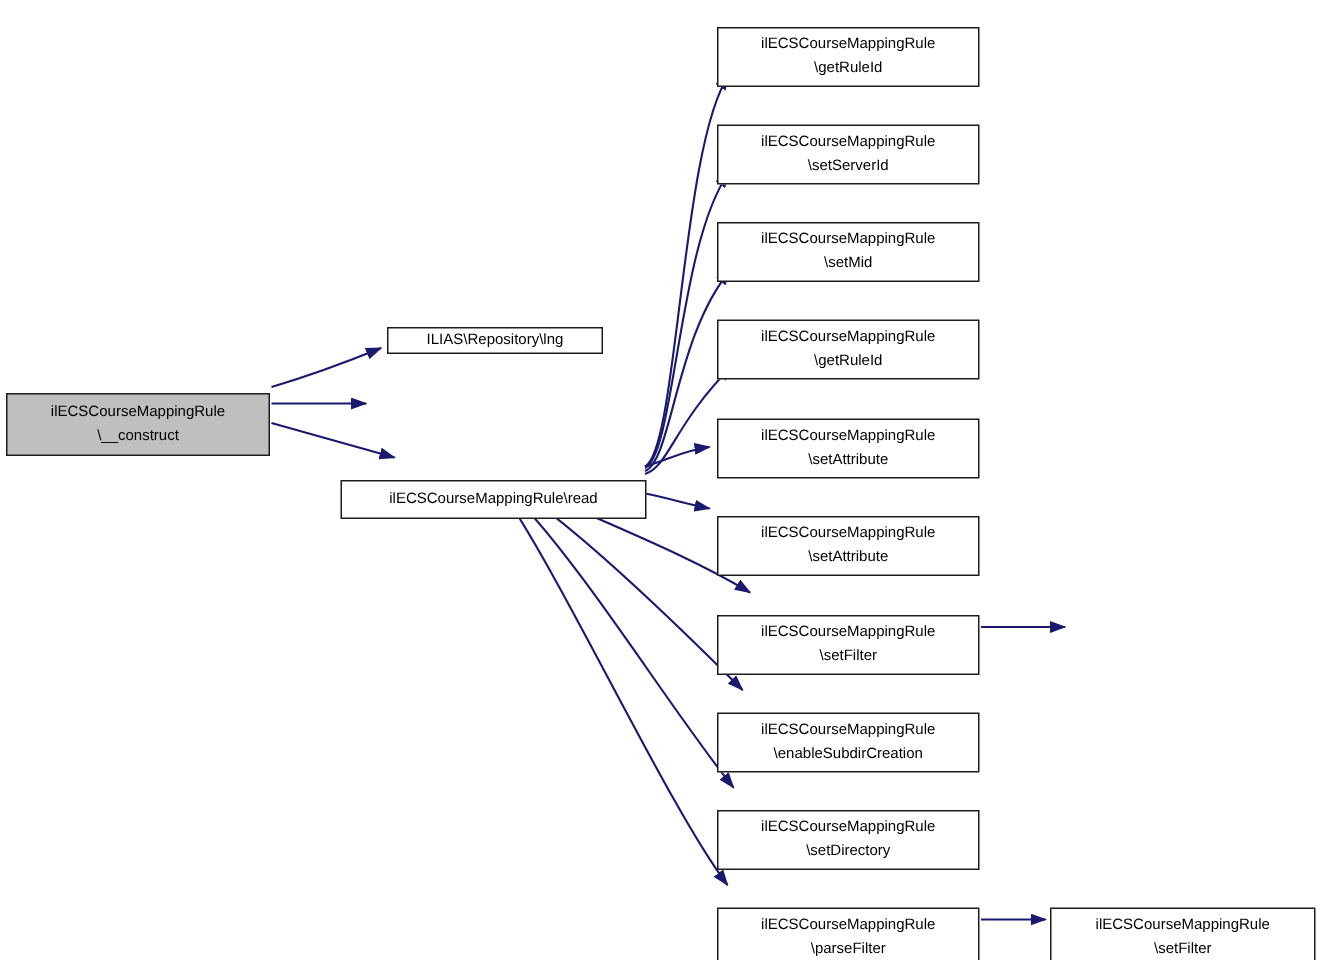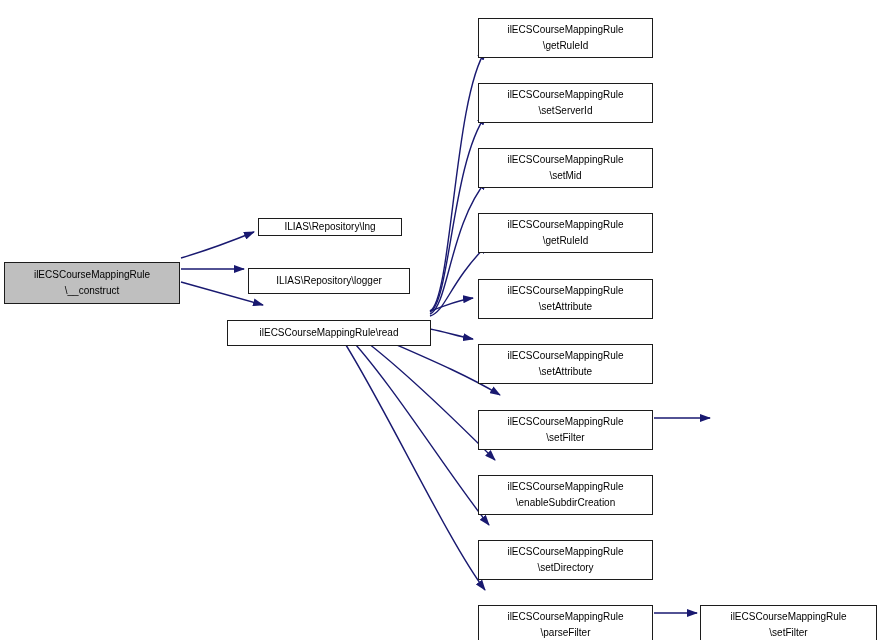--- a/index.html
+++ b/index.html
@@ -87,23 +87,20 @@
       <path d="M654,613 L697,613" class="edge" marker-end="url(#arrow)"></path>
     </svg>
   <div class="node-layer">
       <div class="node highlighted" style="left: 4px; top: 250px; width: 176px; height: 42px;">
         <span class="node-line">ilECSCourseMappingRule</span>
         <span class="node-line">\__construct</span>
       </div>
       <div class="node" style="left: 258px; top: 206px; width: 144px; height: 18px;">
         <span class="node-line">ILIAS\Repository\lng</span>
       </div>
-      <div class="node" style="left: 248px; top: 256px; width: 162px; height: 26px;">
-        <span class="node-line">ILIAS\Repository\logger</span>
-      </div>
       <div class="node" style="left: 227px; top: 308px; width: 204px; height: 26px;">
         <span class="node-line">ilECSCourseMappingRule\read</span>
       </div>
       <div class="node" style="left: 478px; top: 6px; width: 175px; height: 40px;">
         <span class="node-line">ilECSCourseMappingRule</span>
         <span class="node-line">\getRuleId</span>
       </div>
       <div class="node" style="left: 478px; top: 71px; width: 175px; height: 40px;">
         <span class="node-line">ilECSCourseMappingRule</span>
         <span class="node-line">\setServerId</span>

